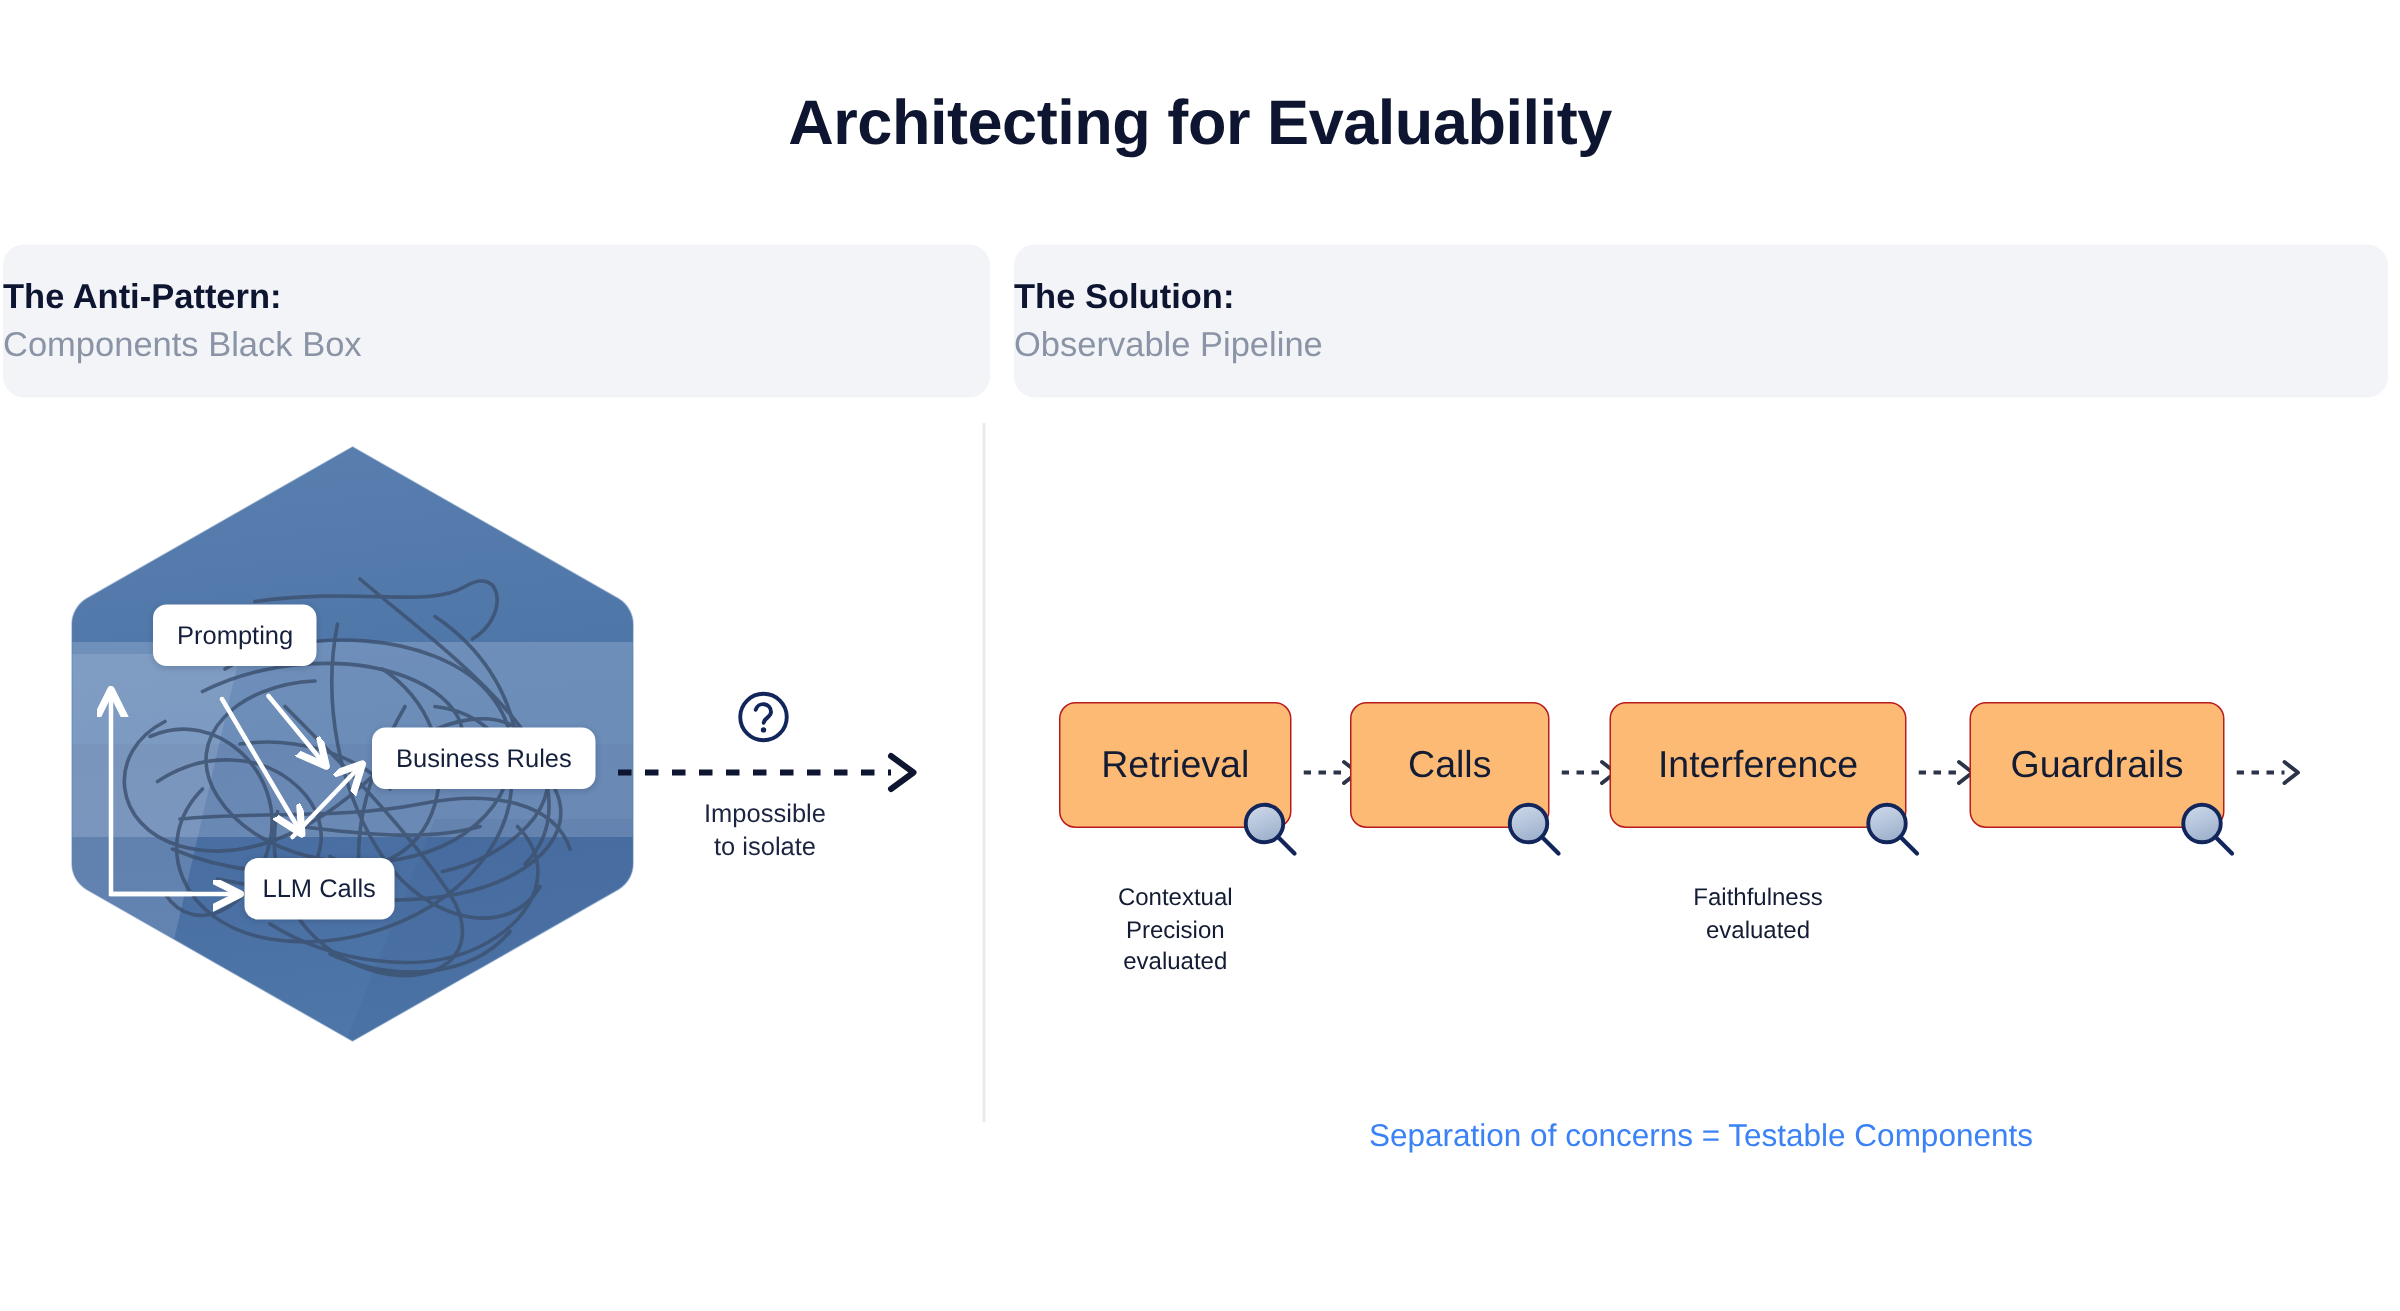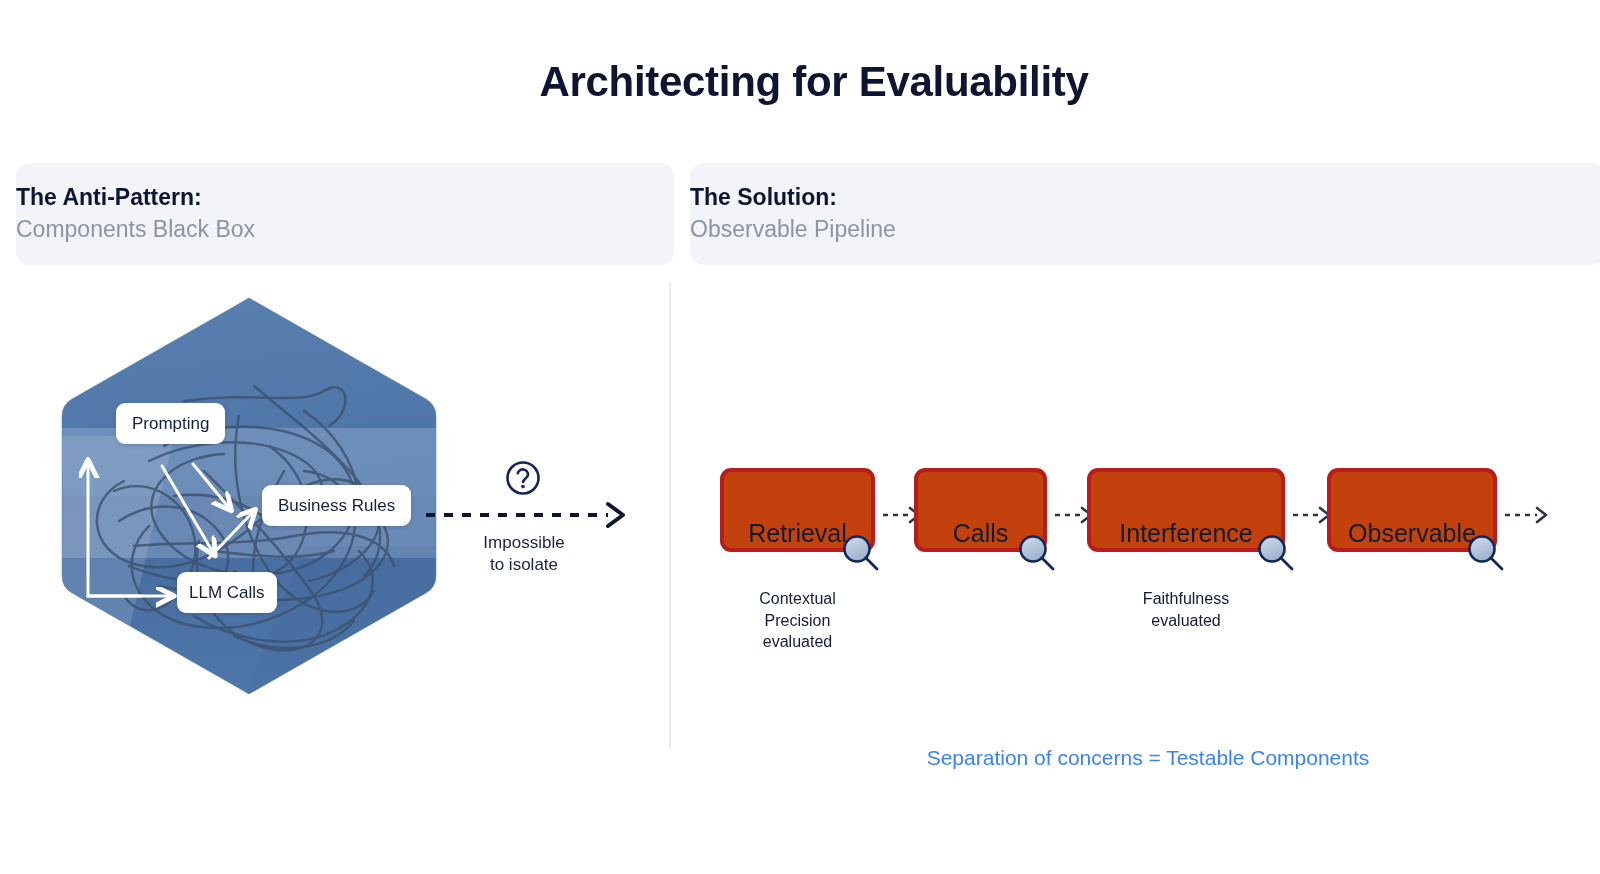--- a/index.html
+++ b/index.html
@@ -1,21 +1,21 @@
 <!DOCTYPE html>
 <html><head>
 <meta charset="utf-8">
 <style>
   html,body{margin:0;padding:0;}
   body{
     width:1600px;height:874px;background:#ffffff;
     font-family:"Liberation Sans","DejaVu Sans",sans-serif;
     color:#0e1428;overflow:hidden;position:relative;
   }
-  .stage{position:absolute;inset:0;margin-left:14px;}
+  .stage{position:absolute;inset:0;}
 
   
   .page-title{
     position:absolute;left:0;top:58px;width:1600px;text-align:center;
     font-size:42px;font-weight:700;letter-spacing:-0.3px;color:#0d1530;
   }
 
   
   .panel-head{
     position:absolute;background:#f2f4f7;border-radius:14px;
@@ -48,22 +48,22 @@
   .qmark{position:absolute;left:489px;top:458px;}
   .dotted-left{position:absolute;left:412px;top:498px;}
   .isolate-text{
     position:absolute;left:420px;top:532px;width:180px;text-align:center;
     font-size:17px;line-height:1.32;color:#1b2440;
   }
 
   
   .pipe{position:absolute;left:676px;top:455px;width:916px;height:240px;}
   .stage-box{
-    position:absolute;top:13px;background:#c2410c;border:4px solid #b91c1c;
-    border-radius:11px;display:flex;align-items:flex-end;justify-content:center;
+    position:absolute;top:13px;background:#fdba74;border:1px solid #b91c1c;
+    border-radius:11px;display:flex;align-items:center;justify-content:center;
     font-size:25px;color:#131c33;box-sizing:border-box;
   }
   .mag{position:absolute;}
   .caption{
     position:absolute;text-align:center;font-size:16px;line-height:1.35;color:#131c33;
   }
   .conn{position:absolute;top:48px;}
 
   .footer-note{
     position:absolute;left:676px;top:746px;width:916px;text-align:center;
@@ -238,21 +238,21 @@
     <div class="caption" style="left:406px;top:133px;width:180px;">Faithfulness<br>evaluated</div>
 
     <div class="conn" style="left:603px;">
       <svg width="42" height="24" viewBox="0 0 42 24">
         <line x1="0" y1="12" x2="27" y2="12" stroke="#2b3448" stroke-width="2.6" stroke-dasharray="5 5"></line>
         <path d="M27 5 L36 12 L27 19" fill="none" stroke="#2b3448" stroke-width="2.6" stroke-linecap="round" stroke-linejoin="round"></path>
       </svg>
     </div>
 
     <div class="stage-box" style="left:637px;width:170px;height:84px;">
-      <span>Observable</span>
+      <span>Guardrails</span>
     </div>
     <div class="mag" style="left:775px;top:77px;">
       <svg width="44" height="44" viewBox="0 0 44 44">
         <circle cx="17" cy="17" r="12.5" fill="url(#lens)" stroke="#12265c" stroke-width="2.6"></circle>
         <line x1="26" y1="26" x2="37" y2="37" stroke="#12265c" stroke-width="2.8" stroke-linecap="round"></line>
       </svg>
     </div>
     <div class="caption" style="left:640px;top:133px;width:165px;"></div>
 
     <div class="conn" style="left:815px;">

